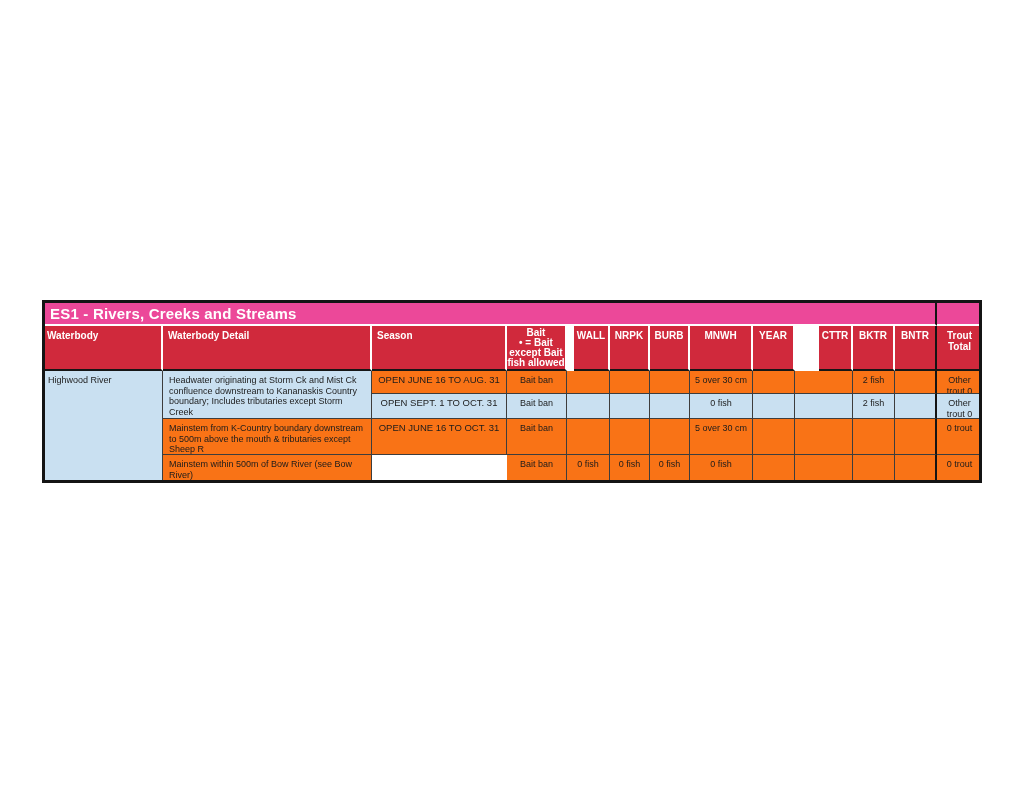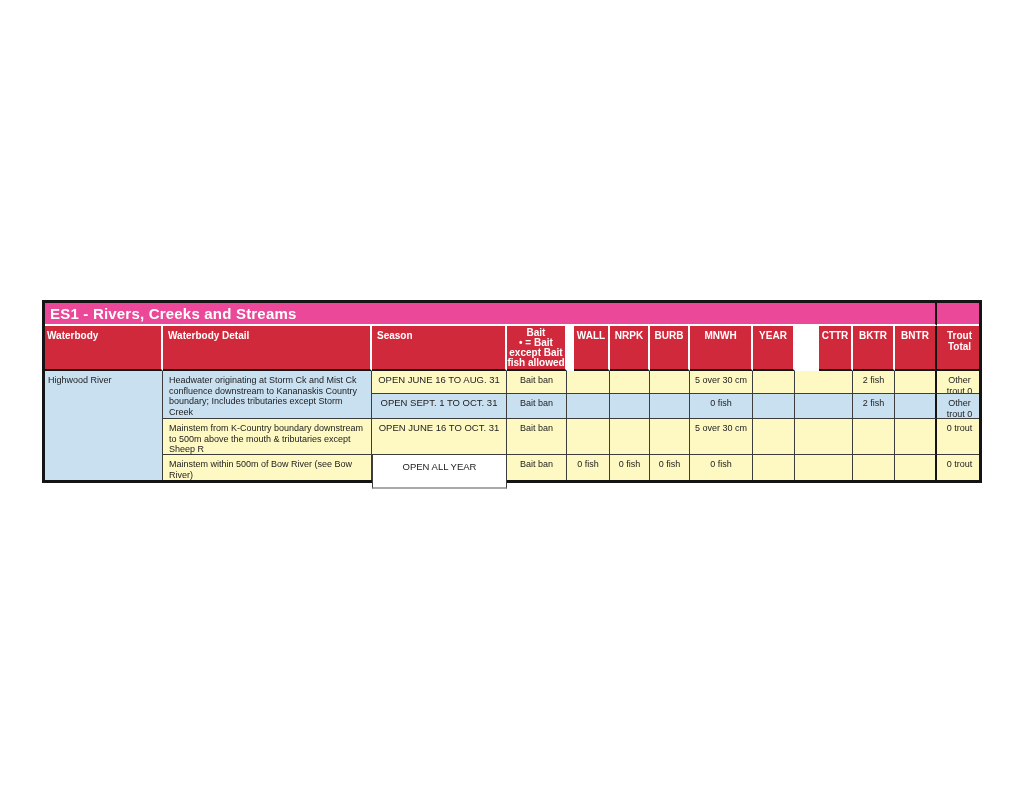--- a/index.html
+++ b/index.html
@@ -66,21 +66,21 @@
   .pre { white-space: pre-line; }
   .hbrdark { border-right: 2px solid #141414; }
   .hlast { border-right: none; }
   
   .cell {
     font-size: 9px;
     line-height: 10.5px;
     color: #1c1c1c;
     text-align: center;
     padding: 4px 3px;
-    background: #fef9c3;
+    background: #f97316;
     overflow: hidden;
   }
   .left { text-align: left; padding: 4px 6px; }
   .season { font-size: 9.5px; }
   .blue { background: #c9e0f1; }
   .br  { border-right: 1px solid #3d3d3d; }
   .bb  { border-bottom: 1px solid #3d3d3d; }
   .br2 { border-right: 2px solid #141414; }
   
   .season-ext {
@@ -180,16 +180,15 @@
       <div class="cell br" style="grid-area:6/8/7/9;">0 fish</div>
       <div class="cell br" style="grid-area:6/9/7/10;"></div>
       <div class="cell br" style="grid-area:6/10/7/11;"></div>
       <div class="cell br" style="grid-area:6/11/7/12;"></div>
       <div class="cell br2" style="grid-area:6/12/7/13;"></div>
       <div class="cell" style="grid-area:6/13/7/14;">0 trout</div>
     </div>
 
     <div class="frame"></div>
 
-    <div class="season-ext">OPEN ALL YEAR</div>
 
   </div>
 </div>
 
 </body></html>

